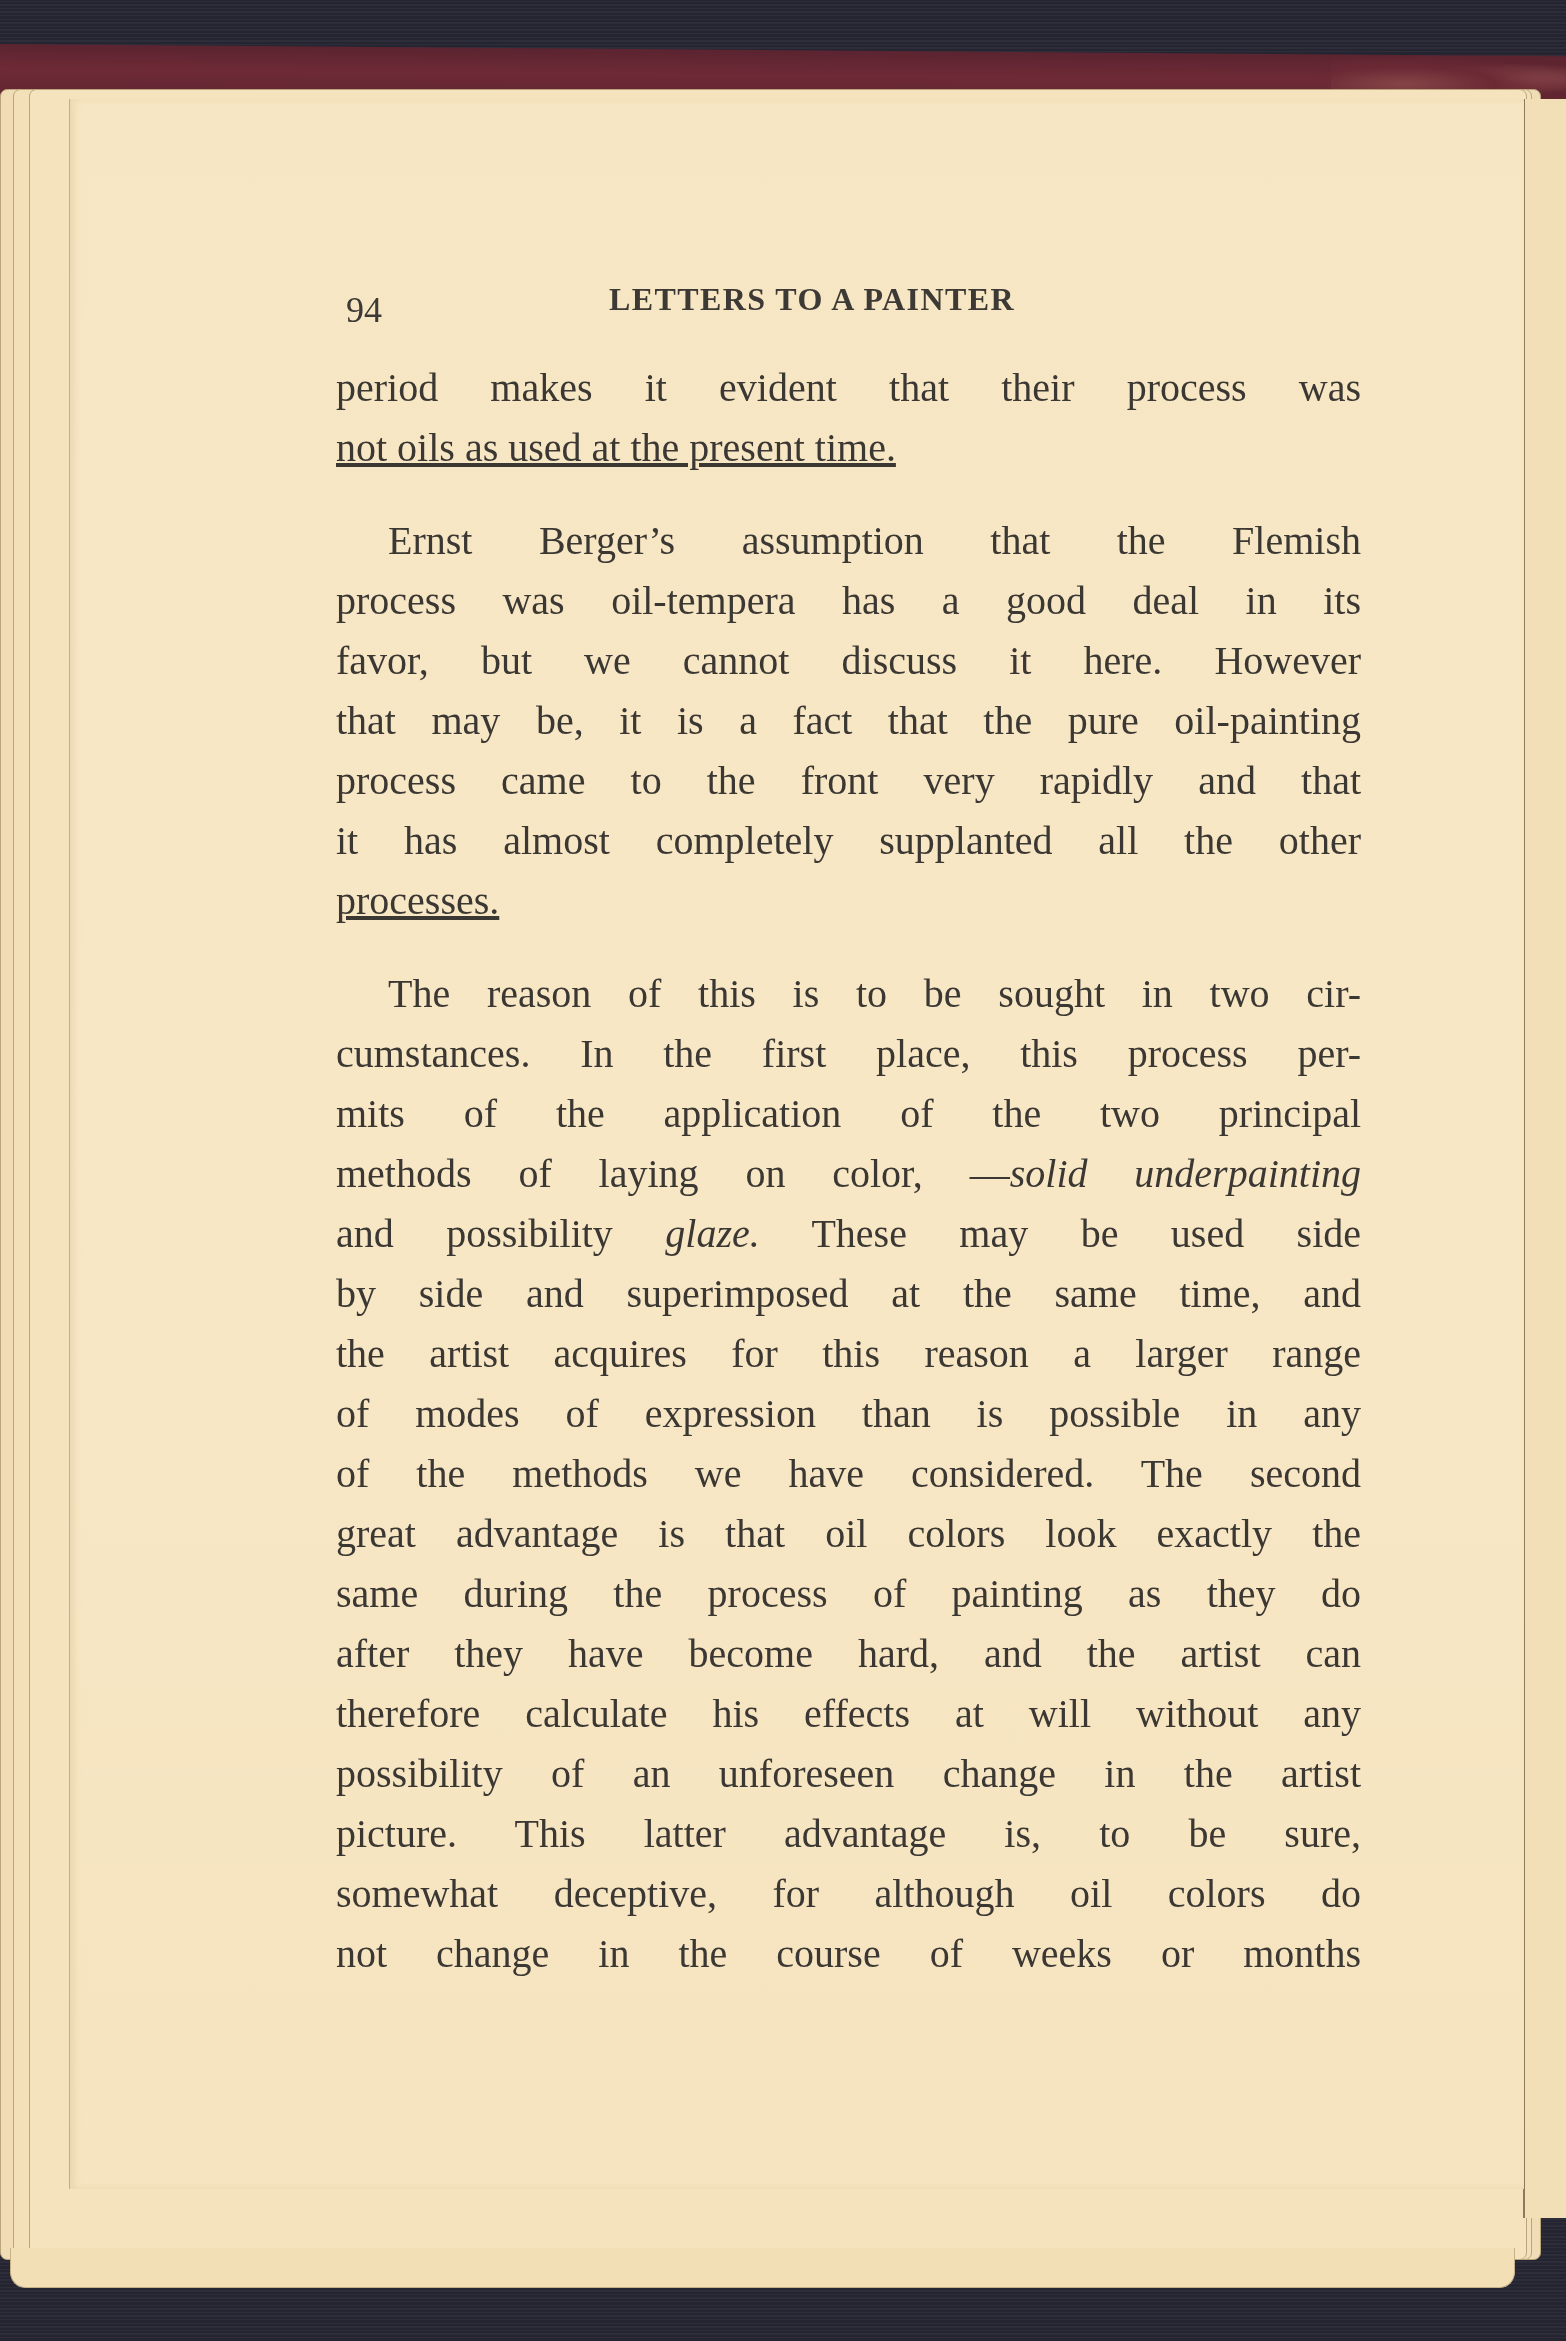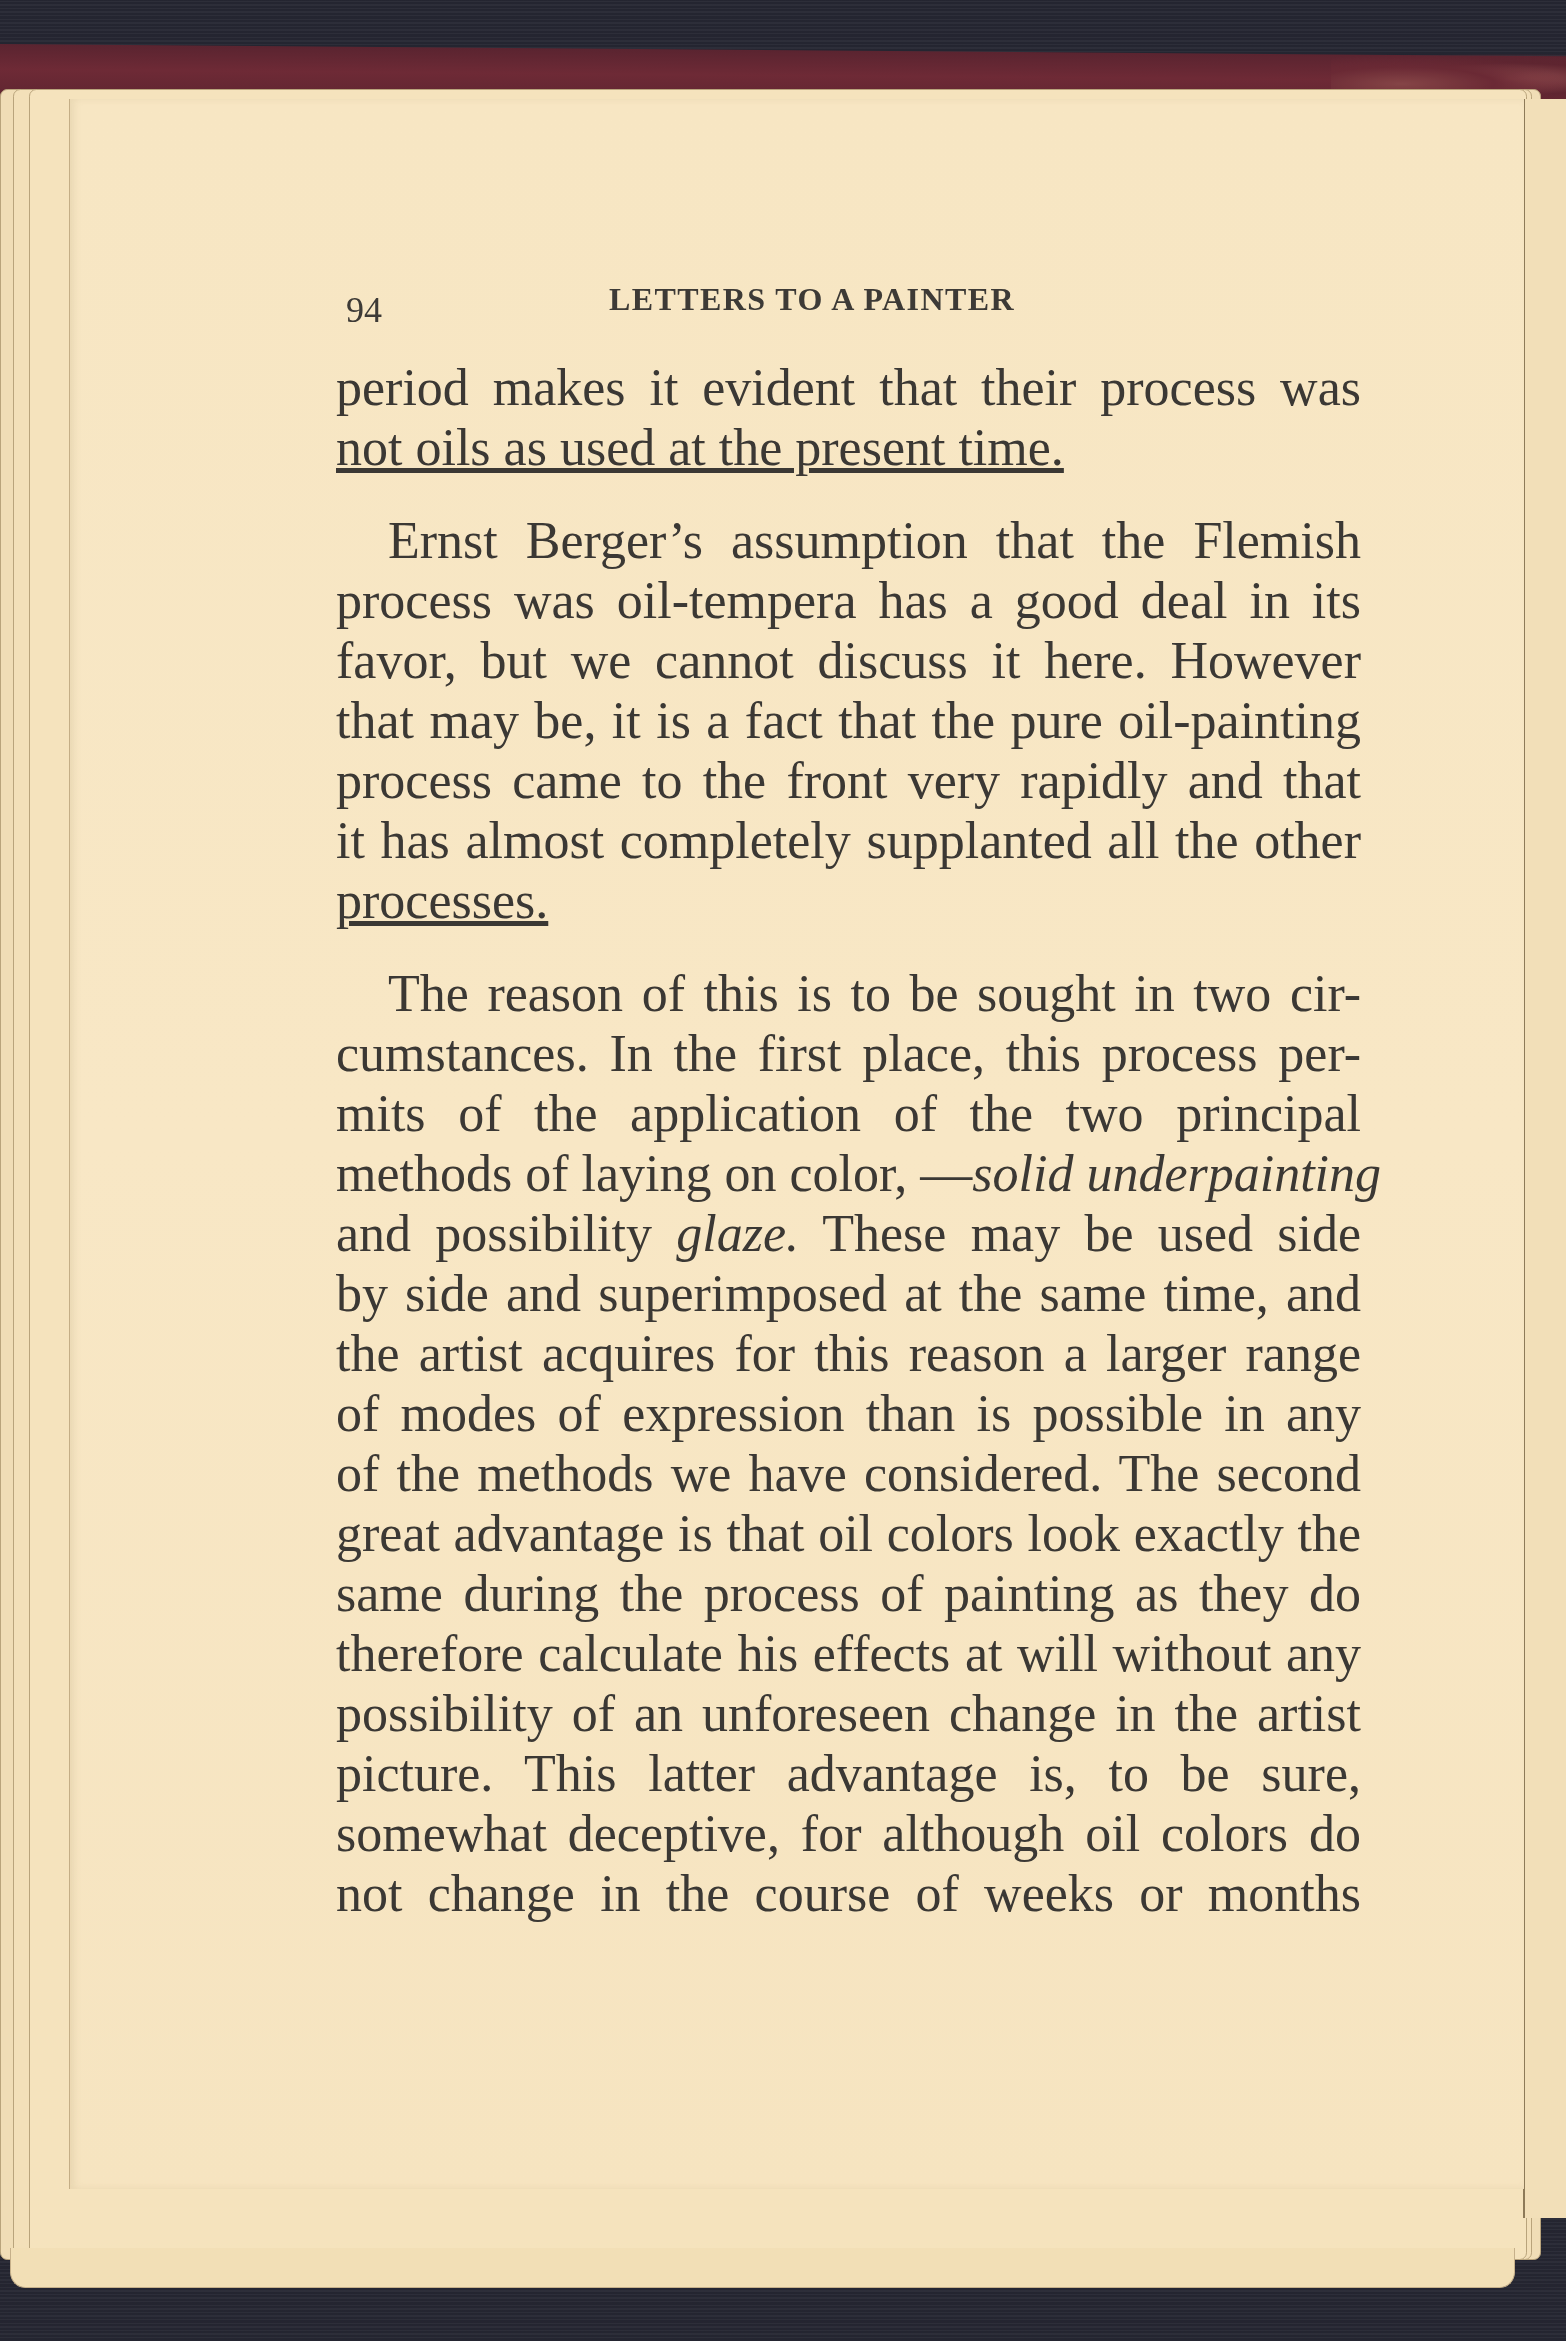--- a/index.html
+++ b/index.html
@@ -60,21 +60,21 @@
       position: absolute; left: 0; top: 11px; font-size: 36px; line-height: 43px;
     }
     .book-title {
       position: absolute; left: 263px; top: 0; font-size: 32px; line-height: 43px;
       letter-spacing: 1.4px;
       font-weight: bold;
     }
     .body-text {
       position: absolute; left: 336px; top: 358px; width: 1025px;
       color: #3b3834;
-      font-size: 52px;
+      font-size: 40px;
       line-height: 60px;
     }
     .line {
       display: block; white-space: nowrap; text-align: justify;
       text-align-last: justify; height: 60px; overflow: visible;
     }
     .line.last { text-align-last: left; text-decoration: underline; }
     .line.indent { padding-left: 52px; margin-top: 33px; }
     .ital { font-style: italic; }
   </style>
@@ -112,19 +112,20 @@
     <span class="line">cumstances. In the first place, this process per-</span>
     <span class="line">mits of the application of the two principal</span>
     <span class="line"><span>methods of laying on color, —</span><span class="ital">solid underpainting</span><span></span></span>
     <span class="line"><span>and possibility </span><span class="ital">glaze.</span><span> These may be used side</span></span>
     <span class="line">by side and superimposed at the same time, and</span>
     <span class="line">the artist acquires for this reason a larger range</span>
     <span class="line">of modes of expression than is possible in any</span>
     <span class="line">of the methods we have considered. The second</span>
     <span class="line">great advantage is that oil colors look exactly the</span>
     <span class="line">same during the process of painting as they do</span>
+    <span class="line">after they have become hard, and the artist can</span>
     <span class="line">therefore calculate his effects at will without any</span>
     <span class="line">possibility of an unforeseen change in the artist</span>
     <span class="line">picture. This latter advantage is, to be sure,</span>
     <span class="line">somewhat deceptive, for although oil colors do</span>
     <span class="line">not change in the course of weeks or months</span>
   </div>
 
 
 </body></html>

